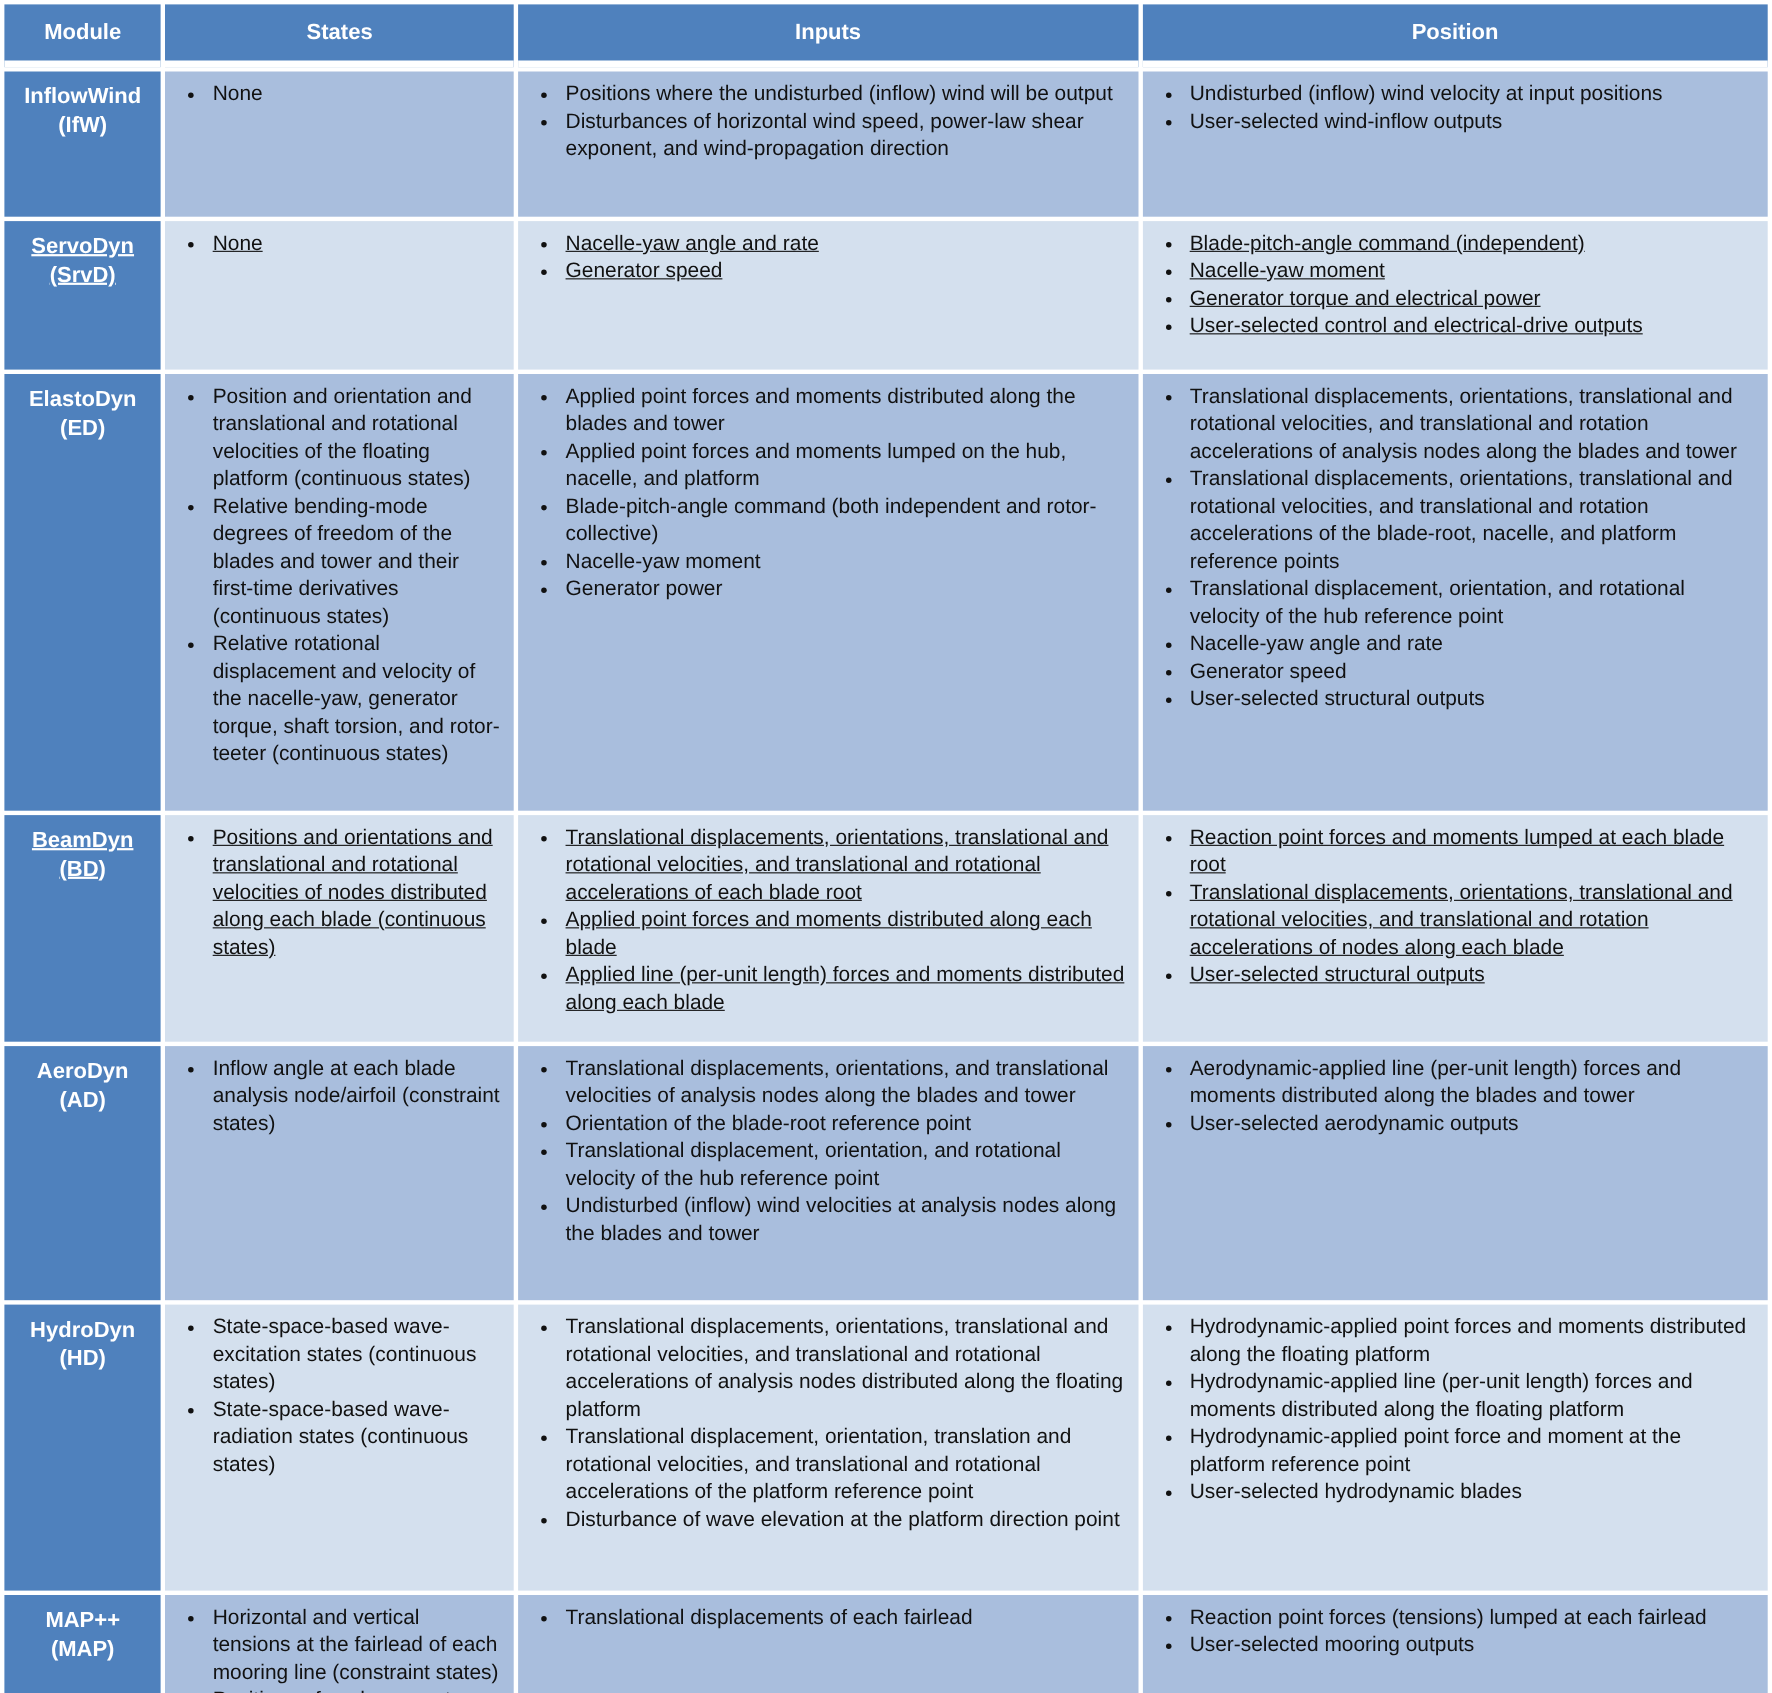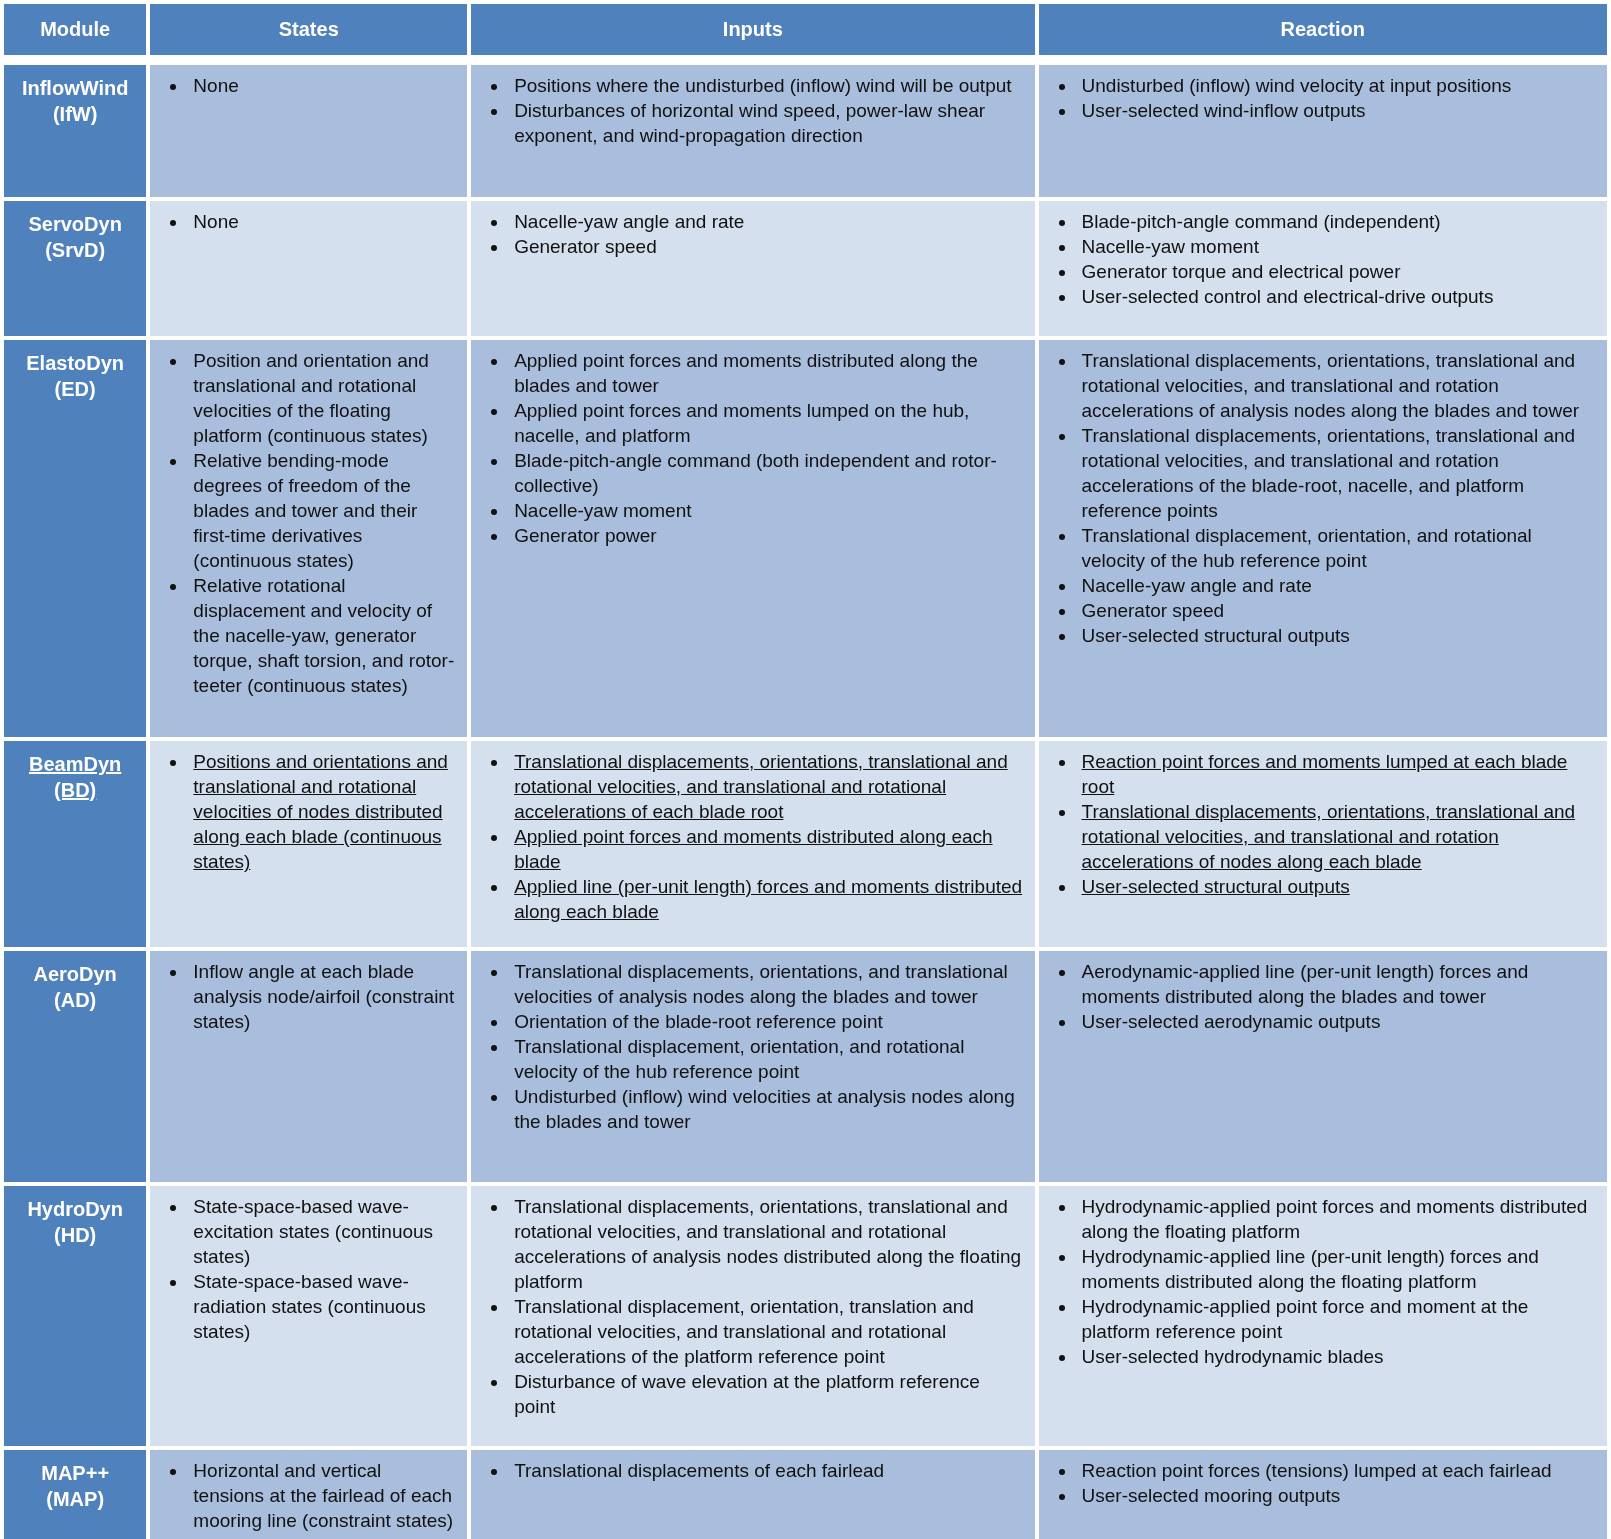--- a/index.html
+++ b/index.html
@@ -51,21 +51,21 @@
     padding: 8px 10px 8px 8px;
   }
   tr.band-dark  td { background: var(--band-dark, #a9bedd); }
   tr.band-light td { background: var(--band-light, #d4e0ee); }
 
   tbody ul { margin: 0; padding: 0 0 0 30px; list-style: disc; }
   tbody li { padding-left: 5px; margin: 0; }
 
   
   tbody tr:nth-child(1) > * { height: 116px; }
-  tbody tr:nth-child(2) > * { height: 119px; }
+  tbody tr:nth-child(2) > * { height: 119px; text-decoration: underline; }
   tbody tr:nth-child(3) > * { height: 381px; }
   tbody tr:nth-child(4) > * { height: 190px; text-decoration: underline; }
   tbody tr:nth-child(5) > * { height: 215px; }
   tbody tr:nth-child(6) > * { height: 244px; }
   tbody tr:nth-child(7) > * { height: 200px; }
 </style>
 </head>
 <body>
 
 <table class="modules">
@@ -73,21 +73,21 @@
     <col class="c-module">
     <col class="c-states">
     <col class="c-inputs">
     <col class="c-outputs">
   </colgroup>
   <thead>
     <tr>
       <th>Module</th>
       <th>States</th>
       <th>Inputs</th>
-      <th>Reaction</th>
+      <th>Position</th>
     </tr>
   </thead>
   <tbody>
       <tr class="band-dark">
         <th class="module-cell" scope="row">
           <div>InflowWind</div>
           <div>(IfW)</div>
         </th>
         <td>
           <ul>
@@ -222,21 +222,21 @@
         <td>
           <ul>
             <li>State-space-based wave-excitation states (continuous states)</li>
             <li>State-space-based wave-radiation states (continuous states)</li>
           </ul>
         </td>
         <td>
           <ul>
             <li>Translational displacements, orientations, translational and rotational velocities, and translational and rotational accelerations of analysis nodes distributed along the floating platform</li>
             <li>Translational displacement, orientation, translation and rotational velocities, and translational and rotational accelerations of the platform reference point</li>
-            <li>Disturbance of wave elevation at the platform reference point</li>
+            <li>Disturbance of wave elevation at the platform direction point</li>
           </ul>
         </td>
         <td>
           <ul>
             <li>Hydrodynamic-applied point forces and moments distributed along the floating platform</li>
             <li>Hydrodynamic-applied line (per-unit length) forces and moments distributed along the floating platform</li>
             <li>Hydrodynamic-applied point force and moment at the platform reference point</li>
             <li>User-selected hydrodynamic blades</li>
           </ul>
         </td>

